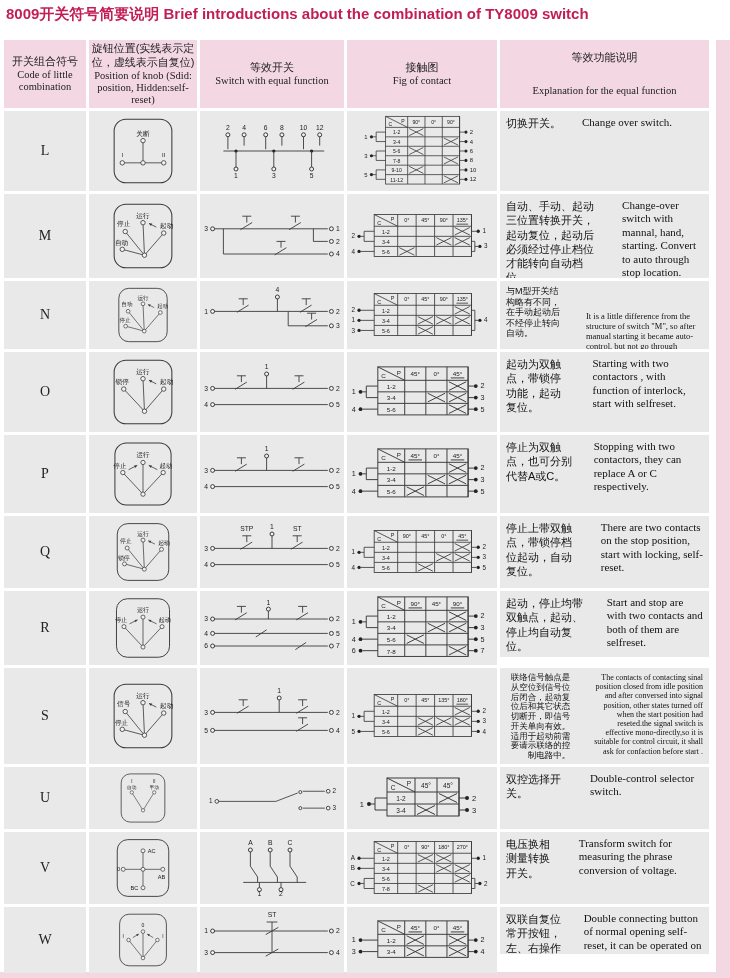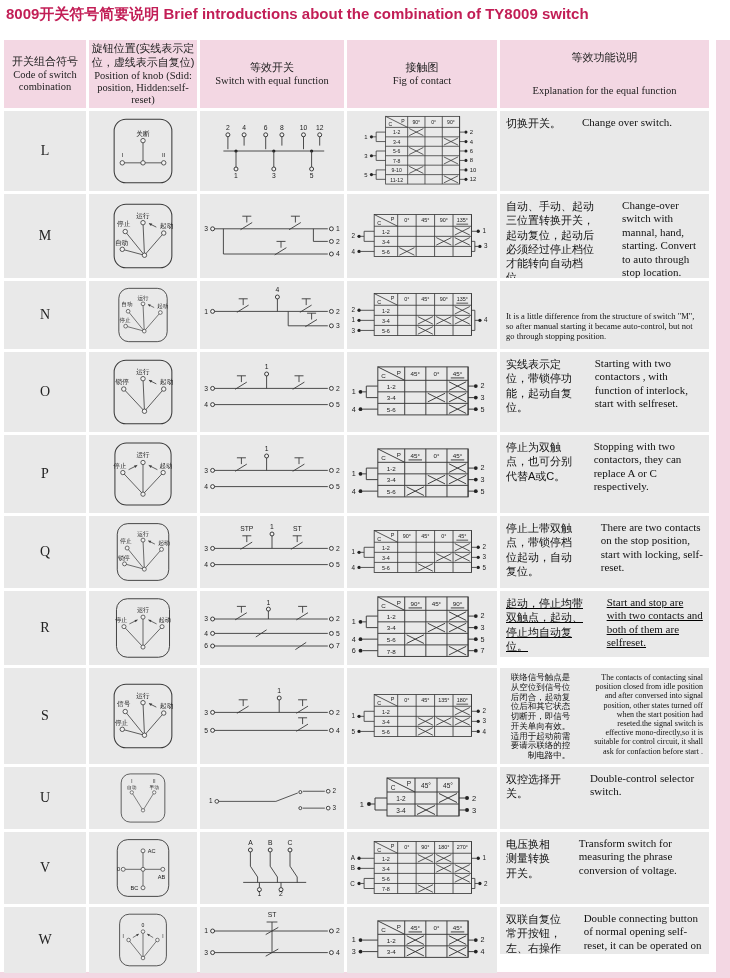--- a/index.html
+++ b/index.html
@@ -32,21 +32,21 @@
 
 <div class="page">
   <div class="title">8009开关符号简要说明 Brief introductions about the combination of TY8009 switch</div>
   <div class="rstrip"></div>
   <div class="bstrip"></div>
 
   <div class="tbl">
     <div class="tr th-row">
       <div class="td th c0">
         <div class="hzh">开关组合符号</div>
-        <div class="hen">Code of switch combination</div>
+        <div class="hen">Code of little combination</div>
       </div>
       <div class="td th c1">
         <div class="hzh">旋钮位置(实线表示定位，虚线表示自复位)</div>
         <div class="hen">Position of knob (Sdid: position, Hidden:self-reset)</div>
       </div>
       <div class="td th c2">
         <div class="hzh">等效开关</div>
         <div class="hen">Switch with equal function</div>
       </div>
       <div class="td th c3">
@@ -390,20 +390,21 @@
               <text x="7" y="49.5" font-size="7.5" text-anchor="end">3</text>
               <line x1="146" y1="23" x2="150" y2="23" stroke="#3a3a3a" stroke-width="1"></line>
               <line x1="146" y1="47" x2="150" y2="47" stroke="#3a3a3a" stroke-width="1"></line>
               <line x1="150" y1="23" x2="150" y2="47" stroke="#3a3a3a" stroke-width="1"></line>
               <line x1="150" y1="35" x2="154" y2="35" stroke="#3a3a3a" stroke-width="1"></line>
               <circle cx="156" cy="35" r="2" fill="#222"></circle>
               <text x="161" y="37.5" font-size="7.5" text-anchor="start">4</text>
             </svg>
           </div>
           <div class="td c4 exp s" style="height: 68px;">
+            <div class="zh">与M型开关结构略有不同，在手动起动后不经停止转向自动。</div>
             <div class="en">It is a little difference from the structure of switch "M", so after manual  starting it became  auto-control, but  not go through stopping position.</div>
           </div>
         </div>
         <div class="tr" style="height: 80px;">
           <div class="td c0" style="height: 80px;">
             <span class="code">O</span>
           </div>
           <div class="td c1" style="height: 80px;">
             <svg viewBox="0 0 100 100" width="74" height="74">
               <rect x="11" y="7" width="78" height="86" rx="16" ry="16" fill="none" stroke="#3a3a3a" stroke-width="1.4"></rect>
@@ -486,21 +487,21 @@
               <text x="137" y="25.5" font-size="7.5" text-anchor="start">2</text>
               <line x1="124" y1="35" x2="130" y2="35" stroke="#3a3a3a" stroke-width="1"></line>
               <circle cx="132" cy="35" r="2" fill="#222"></circle>
               <text x="137" y="37.5" font-size="7.5" text-anchor="start">3</text>
               <line x1="124" y1="47" x2="130" y2="47" stroke="#3a3a3a" stroke-width="1"></line>
               <circle cx="132" cy="47" r="2" fill="#222"></circle>
               <text x="137" y="49.5" font-size="7.5" text-anchor="start">5</text>
             </svg>
           </div>
           <div class="td c4 exp" style="height: 80px;">
-            <div class="zh">实线表示定位，带锁停功能，起动自复位。</div>
+            <div class="zh">起动为双触点，带锁停功能，起动复位。</div>
             <div class="en">Starting with two contactors , with function of interlock, start  with selfreset.</div>
           </div>
         </div>
         <div class="tr" style="height: 78px;">
           <div class="td c0" style="height: 78px;">
             <span class="code">P</span>
           </div>
           <div class="td c1" style="height: 78px;">
             <svg viewBox="0 0 100 100" width="72" height="72">
               <rect x="11" y="7" width="78" height="86" rx="16" ry="16" fill="none" stroke="#3a3a3a" stroke-width="1.4"></rect>
@@ -806,21 +807,21 @@
               <circle cx="132" cy="35" r="2" fill="#222"></circle>
               <text x="137" y="37.5" font-size="7.5" text-anchor="start">3</text>
               <line x1="124" y1="47" x2="130" y2="47" stroke="#3a3a3a" stroke-width="1"></line>
               <circle cx="132" cy="47" r="2" fill="#222"></circle>
               <text x="137" y="49.5" font-size="7.5" text-anchor="start">5</text>
               <line x1="124" y1="59" x2="130" y2="59" stroke="#3a3a3a" stroke-width="1"></line>
               <circle cx="132" cy="59" r="2" fill="#222"></circle>
               <text x="137" y="61.5" font-size="7.5" text-anchor="start">7</text>
             </svg>
           </div>
-          <div class="td c4 exp" style="height: 66px; text-decoration: underline;">
+          <div class="td c4 exp" style="height: 66px;">
             <div class="zh">起动，停止均带双触点，起动、停止均自动复位。</div>
             <div class="en">Start  and  stop  are with two contacts and both  of  them  are  selfreset.</div>
           </div>
         </div>
         <div class="tr" style="height: 96px;">
           <div class="td c0" style="height: 96px;">
             <span class="code">S</span>
           </div>
           <div class="td c1" style="height: 96px;">
             <svg viewBox="0 0 100 100" width="74" height="74">

